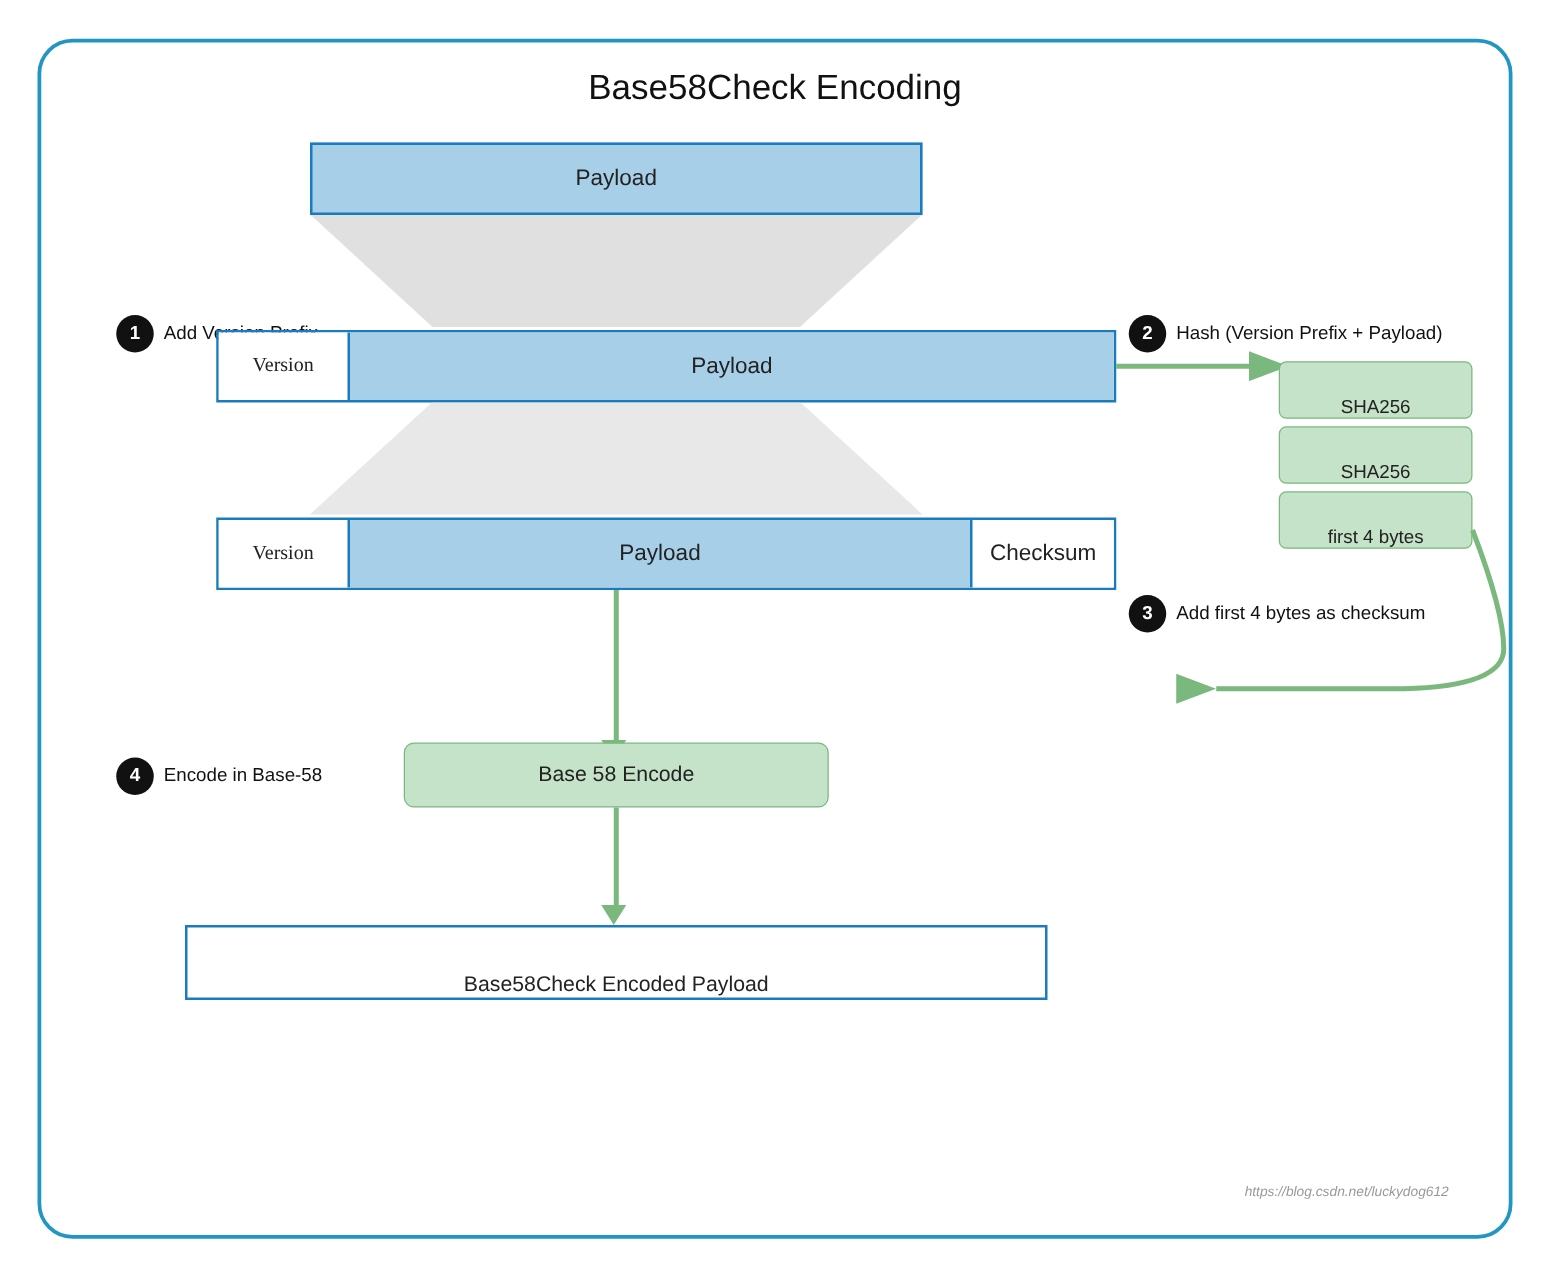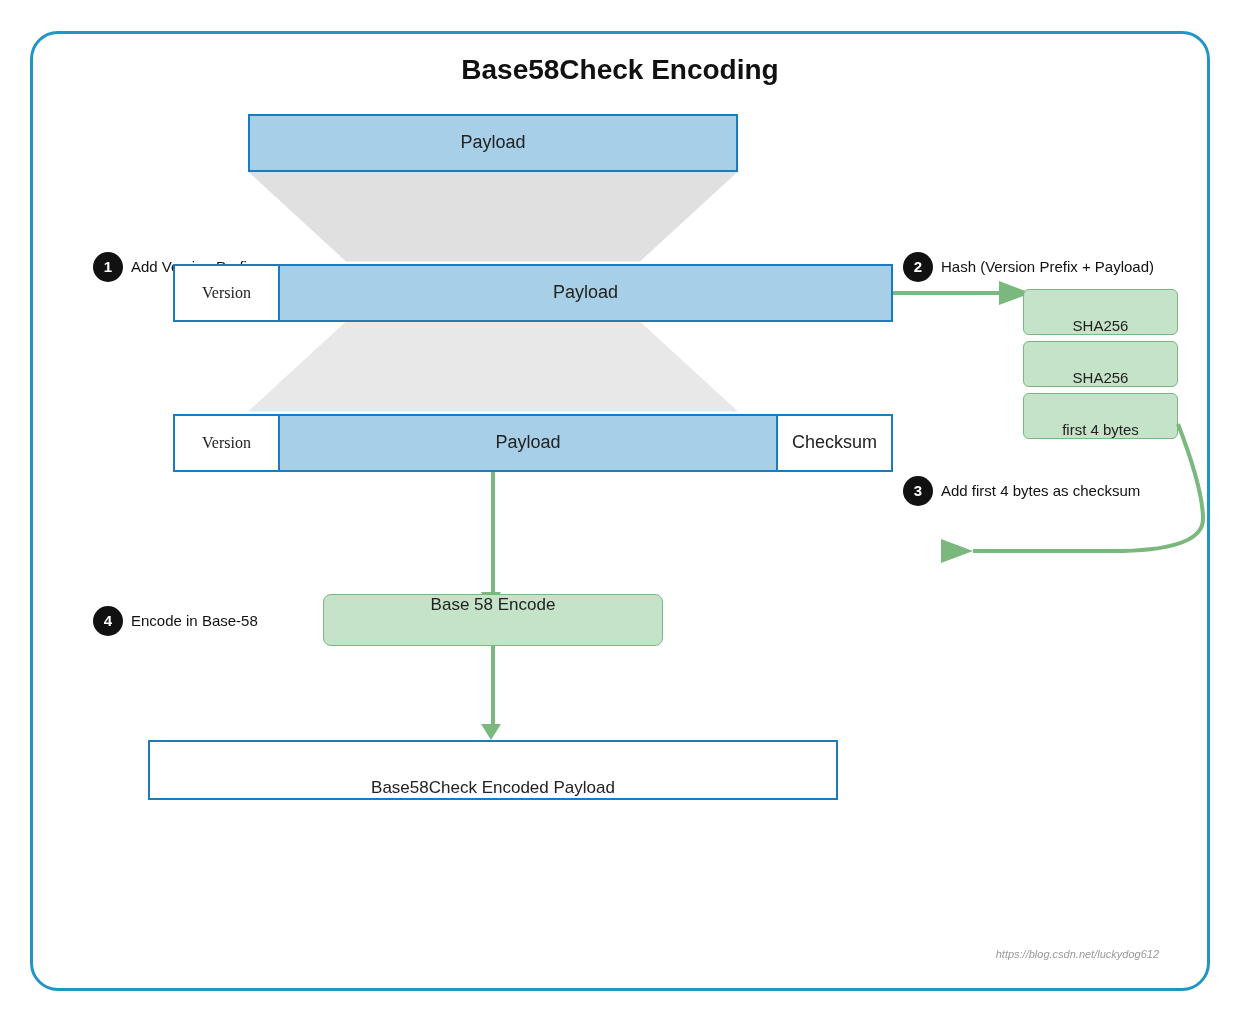--- a/index.html
+++ b/index.html
@@ -19,21 +19,21 @@
       border-radius: 28px;
       background: #fff;
       position: relative;
       display: flex;
       flex-direction: column;
       align-items: center;
       padding: 20px 30px 20px 30px;
     }
     .title {
       font-size: 28px;
-      font-weight: bold;
+      font-weight: normal;
       text-align: right;
       margin-bottom: 18px;
       color: #111;
     }
 
     
     .diagram {
       width: 100%;
       flex: 1;
       position: relative;
@@ -214,21 +214,21 @@
     .base58-encode {
       position: absolute;
       left: 260px;
       top: 490px;
       width: 340px;
       height: 52px;
       background: #c5e3c8;
       border: 1.5px solid #7ab87e;
       border-radius: 8px;
       display: flex;
-      align-items: flex-start;
+      align-items: center;
       justify-content: center;
       font-size: 17px;
       color: #222;
     }
 
     
     .step4-label {
       position: absolute;
       left: 30px;
       top: 502px;

